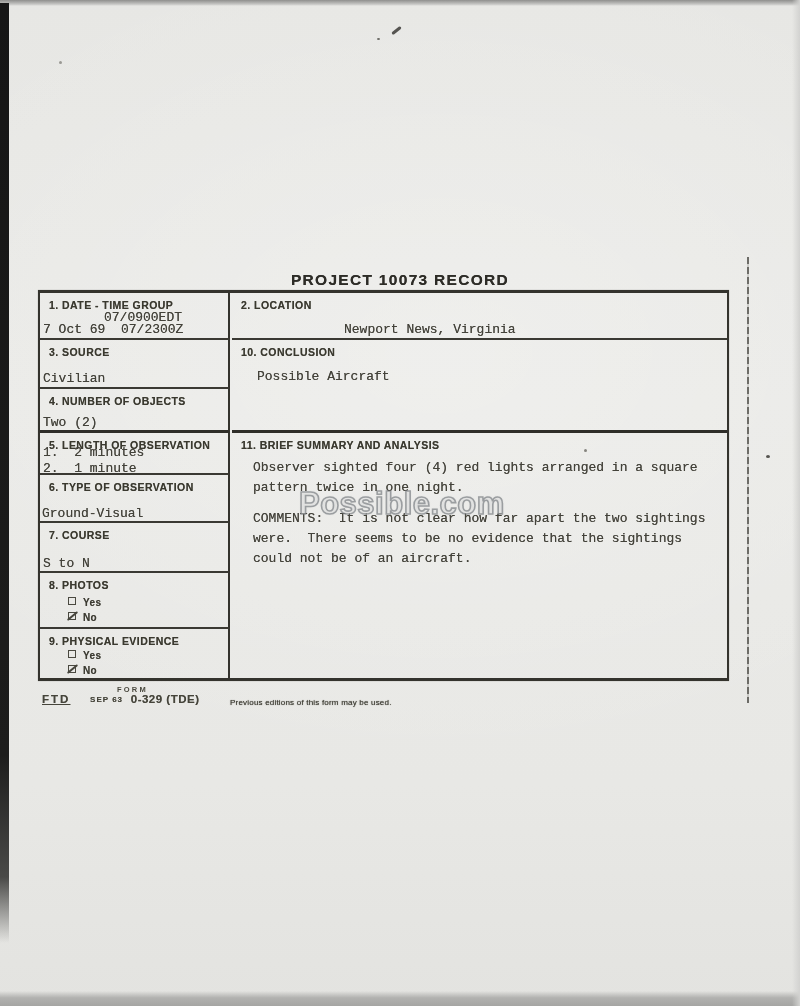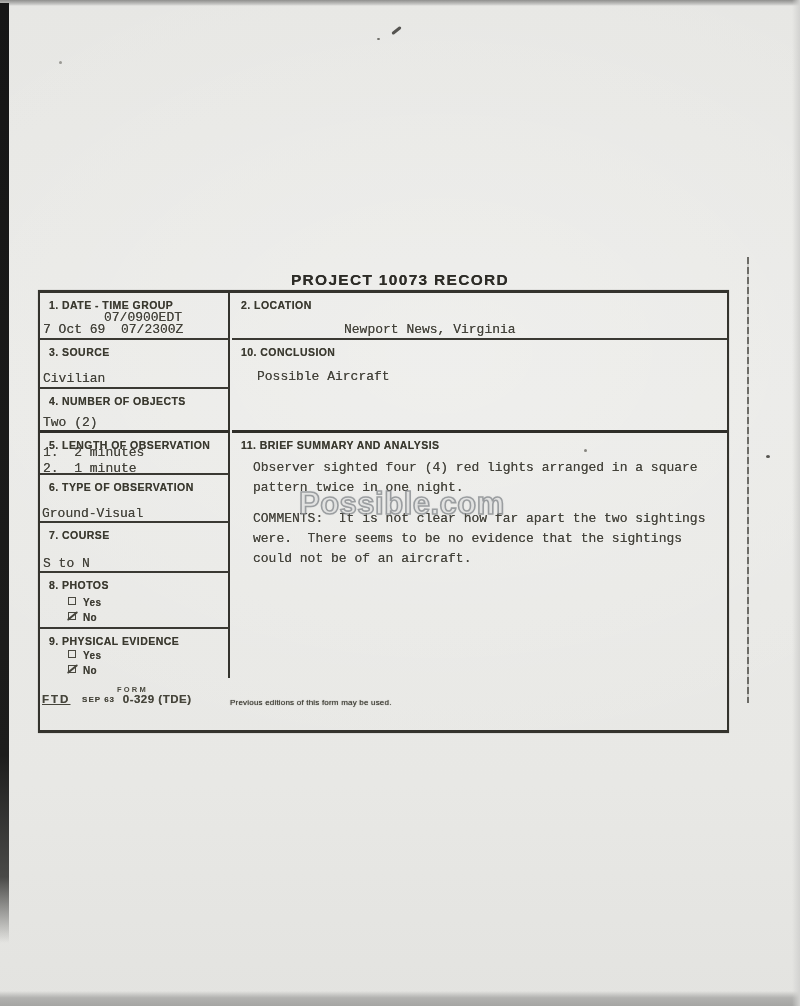--- a/index.html
+++ b/index.html
@@ -37,21 +37,21 @@
 
   
   .doc-title{
     position:absolute;left:0;top:271px;width:800px;text-align:center;
     font-size:15.5px;font-weight:bold;letter-spacing:1.3px;color:#2d2c27;
     text-shadow:0 0 .6px rgba(45,44,39,.8);
   }
 
   
   .form-table{
-    position:absolute;left:38px;top:290px;width:691px;height:443px;
+    position:absolute;left:38px;top:290px;width:691px;height:391px;
     border:2px solid #34332d;border-top-width:3px;border-bottom-width:3px;
     box-shadow:0 0 1px rgba(0,0,0,.35);
     box-sizing:border-box;
   }
   .cell{position:absolute;box-sizing:border-box;background:transparent;}
   .cell.left{left:0;width:190px;border-right:2px solid #34332d;}
   .cell.right{left:192px;width:495px;}
   .bb-med{border-bottom:2px solid #3a3933;}
   .bb-heavy{border-bottom:3px solid #2f2e29;}
 
@@ -87,21 +87,21 @@
     text-shadow:0 0 2px rgba(120,124,130,.25);
     pointer-events:none;
   }
 
   
   .footer-form-word{position:absolute;left:117px;top:685px;font-size:7.5px;font-weight:bold;
     letter-spacing:2.2px;color:#4a493f;}
   .footer-line{position:absolute;left:42px;top:693px;font-size:11.5px;color:#45443a;
     font-weight:bold;letter-spacing:.5px;text-shadow:0 0 .5px rgba(69,68,58,.6);}
   .footer-prefix{letter-spacing:2px;text-decoration:underline;}
-  .footer-date{font-size:8px;letter-spacing:1px;position:relative;top:-1px;margin:0 4px 0 8px;}
+  .footer-date{font-size:8px;letter-spacing:1px;position:relative;top:-1px;margin:0 4px 0 16px;}
   .footer-number{letter-spacing:.5px;}
   .footer-note{position:absolute;left:230px;top:698px;font-size:8px;font-weight:normal;
     color:#3e3d34;letter-spacing:.2px;filter:blur(.3px);text-shadow:0 0 1px rgba(62,61,52,.8);}
 </style>
 </head>
 <body>
 
 <div class="page">
 
   <div class="edge-top"></div>

